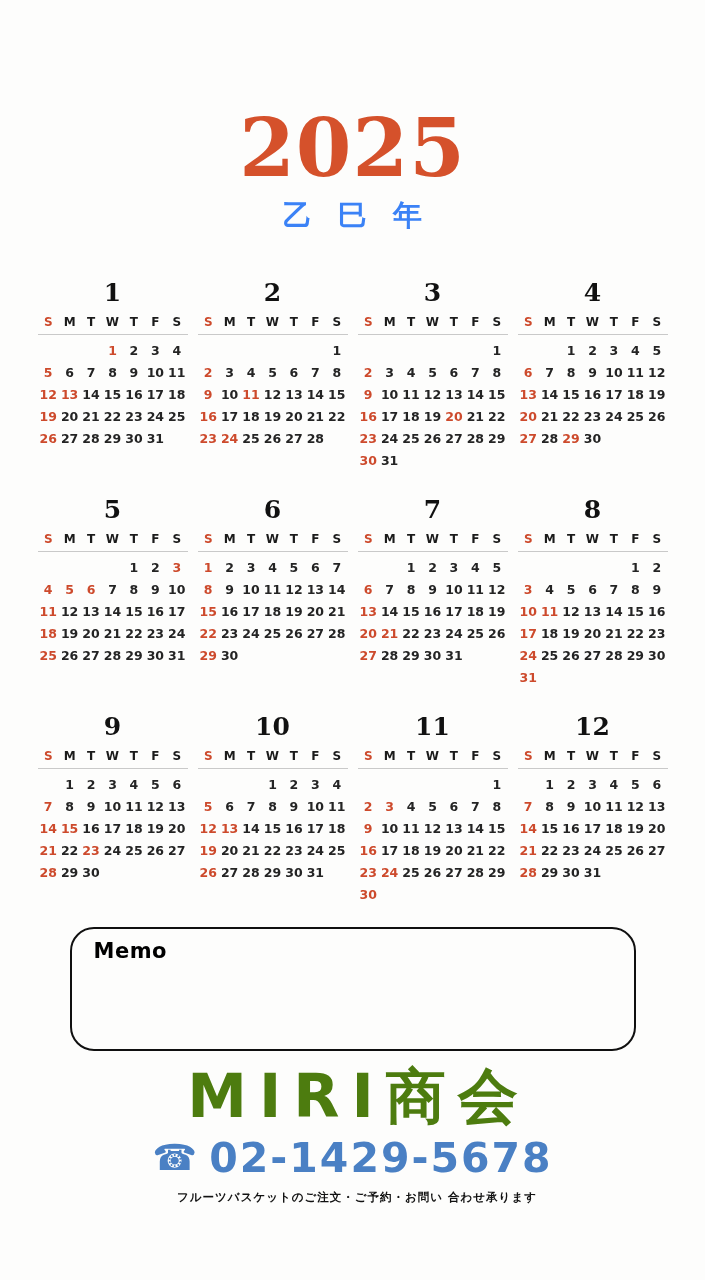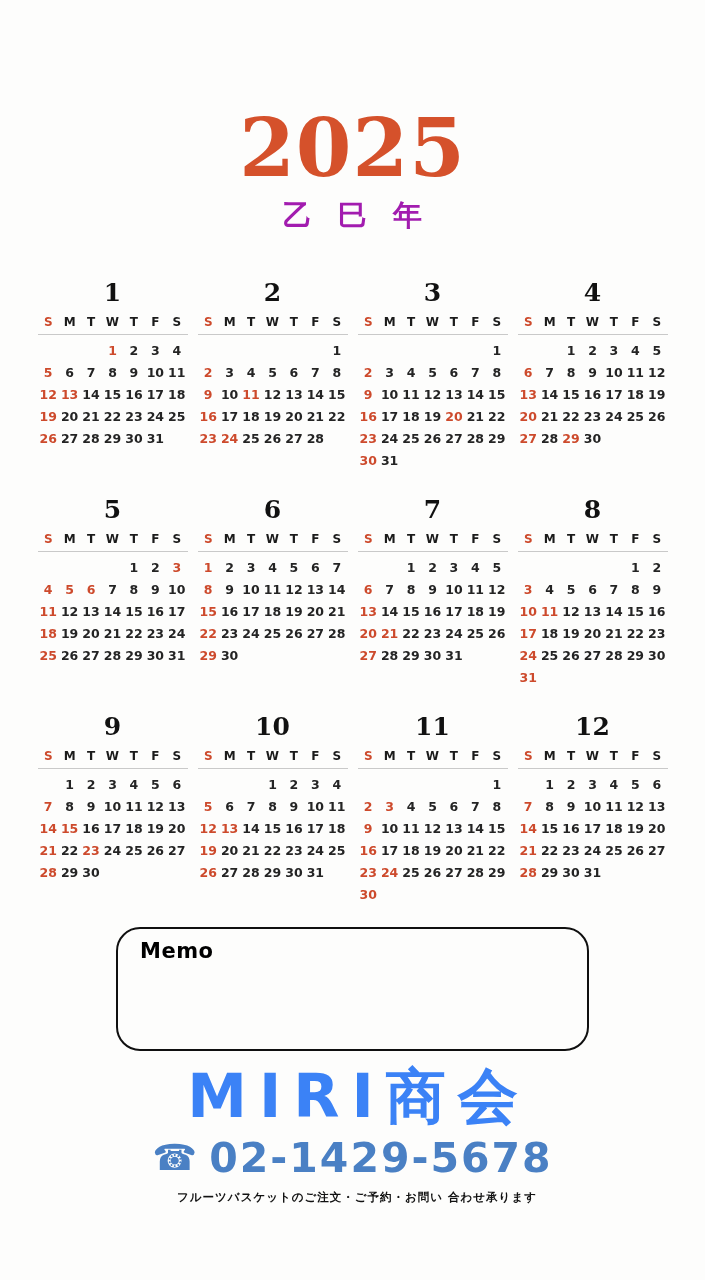--- a/index.html
+++ b/index.html
@@ -20,21 +20,21 @@
     font-size:80px;
     line-height:1.0;
     color:#d5512b;
     letter-spacing:1px;
   }
   .era{
     margin-top:8px;
     font-family:"DejaVu Serif","Liberation Serif",serif;
     font-weight:bold;
     font-size:29px;
-    color:#a21caf;
+    color:#3b82f6;
     letter-spacing:26px;
     text-indent:26px; 
   }
 
   
   .months{
     margin:44px auto 0 auto;
     width:630px;
     display:grid;
     grid-template-columns:repeat(4,150px);
@@ -75,40 +75,40 @@
     display:flex;align-items:center;justify-content:center;
     font-size:12.5px;
     font-weight:bold;
     color:#242424;
   }
   .days .cell.red{color:#cd4a2c;}
 
   
   .memo{
     margin:22px auto 0 auto;
-    width:473px;
+    width:566px;
     height:124px;
     border:2px solid #101010;
     border-radius:24px;
     box-sizing:border-box;
     padding:10px 22px;
   }
   .memo-label{
     font-size:21px;
     font-weight:bold;
     color:#000;
     letter-spacing:0.5px;
   }
 
   
   .footer{margin-top:14px;text-align:center;}
   .company{
     font-size:60px;
     font-weight:bold;
-    color:#3b82f6;
+    color:#4d7c0f;
     letter-spacing:12px;
     text-indent:12px;
     line-height:1.05;
     white-space:nowrap;
   }
   .phone-row{
     margin-top:6px;
     display:flex;
     align-items:center;
     justify-content:center;

